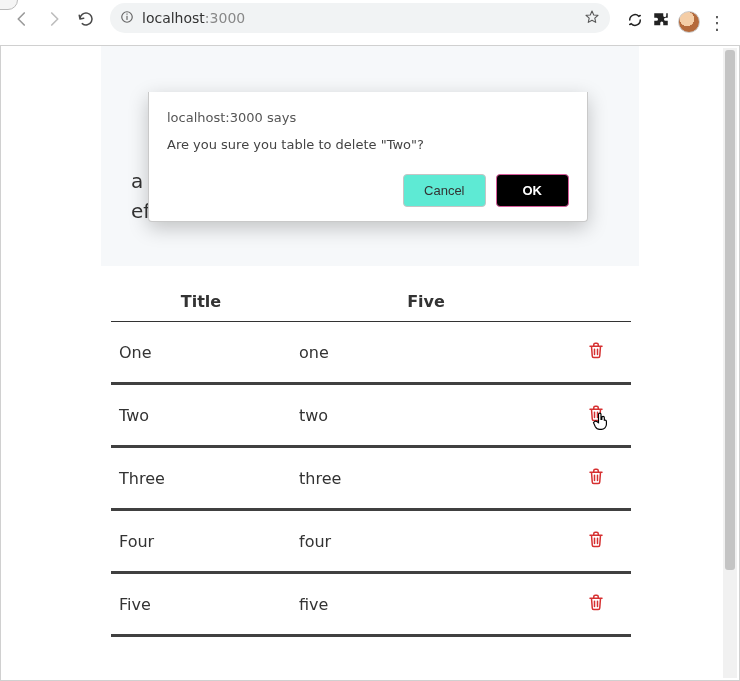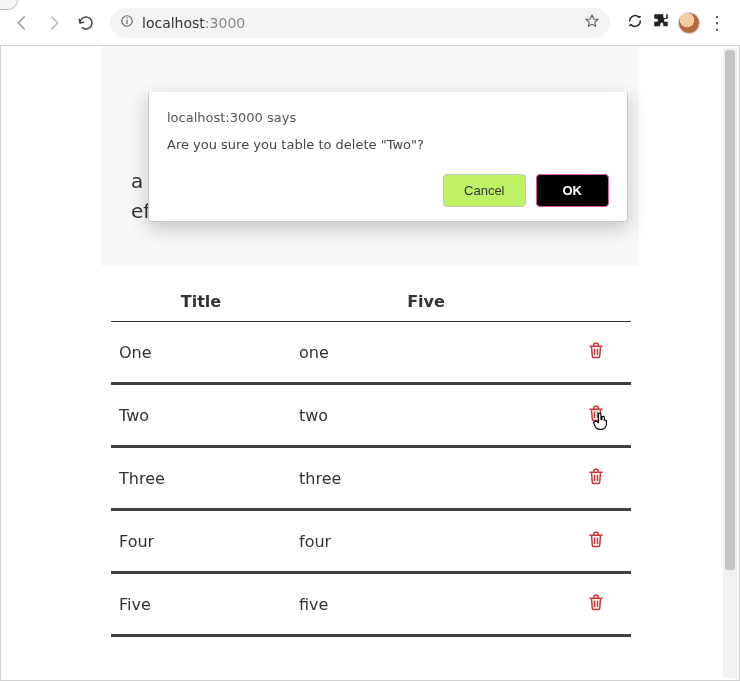--- a/index.html
+++ b/index.html
@@ -13,21 +13,21 @@
     position: relative;
     color: #222;
   }
 
   
   .chrome {
     height: 46px;
     background: #fff;
     border-bottom: 1px solid #d0d0d0;
     display: flex;
-    align-items: center;
+    align-items: flex-end;
     padding: 12px 8px;
     gap: 4px;
     font-size: 15px;
     color: #555;
   }
   .tab-stub {
     position: absolute;
     top: -6px; left: -6px;
     width: 24px; height: 16px;
     border: 1px solid #bbb; border-radius: 0 0 10px 0;
@@ -124,41 +124,41 @@
   .trash {
     color: #d63031;
     display: inline-flex;
   }
   .trash svg { width: 18px; height: 20px; }
 
   
   .dialog {
     position: absolute;
     left: 147px; top: 46px;
-    width: 480px;
+    width: 440px;
     background: #fff;
     border: 1px solid #c9c9c9;
     border-top: none;
     border-radius: 0 0 4px 4px;
     box-shadow: 0 6px 20px rgba(0,0,0,0.22);
     padding: 18px 18px 14px 18px;
     font-size: 13px;
     color: #333;
   }
   .dialog .origin { color: #555; margin-bottom: 12px; }
   .dialog .msg { color: #444; margin-bottom: 22px; }
   .dialog .btns { display: flex; justify-content: flex-end; gap: 10px; }
   .btn {
     padding: 8px 20px;
     font-size: 13px;
     border-radius: 4px;
     cursor: pointer;
   }
   .btn-cancel {
-    background: #bef264;
+    background: #5eead4;
     border: 1px solid #c5c5c5;
     color: #333;
   }
   .btn-ok {
     background: #000000;
     border: 1px solid #d85a9b;
     color: #fff;
     font-weight: 600;
     padding: 8px 26px;
   }

